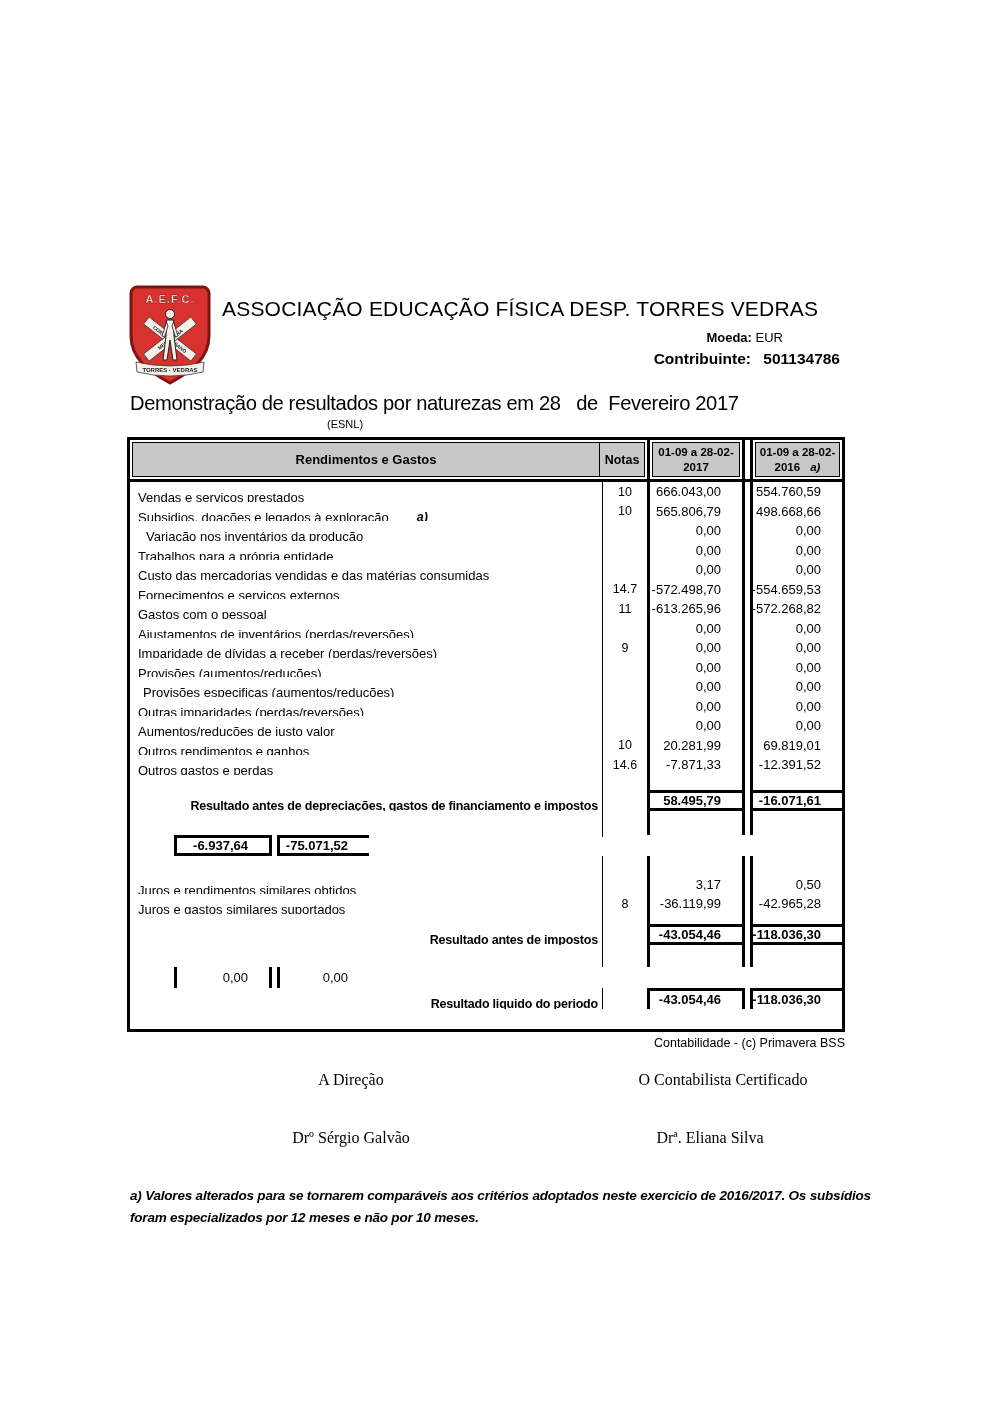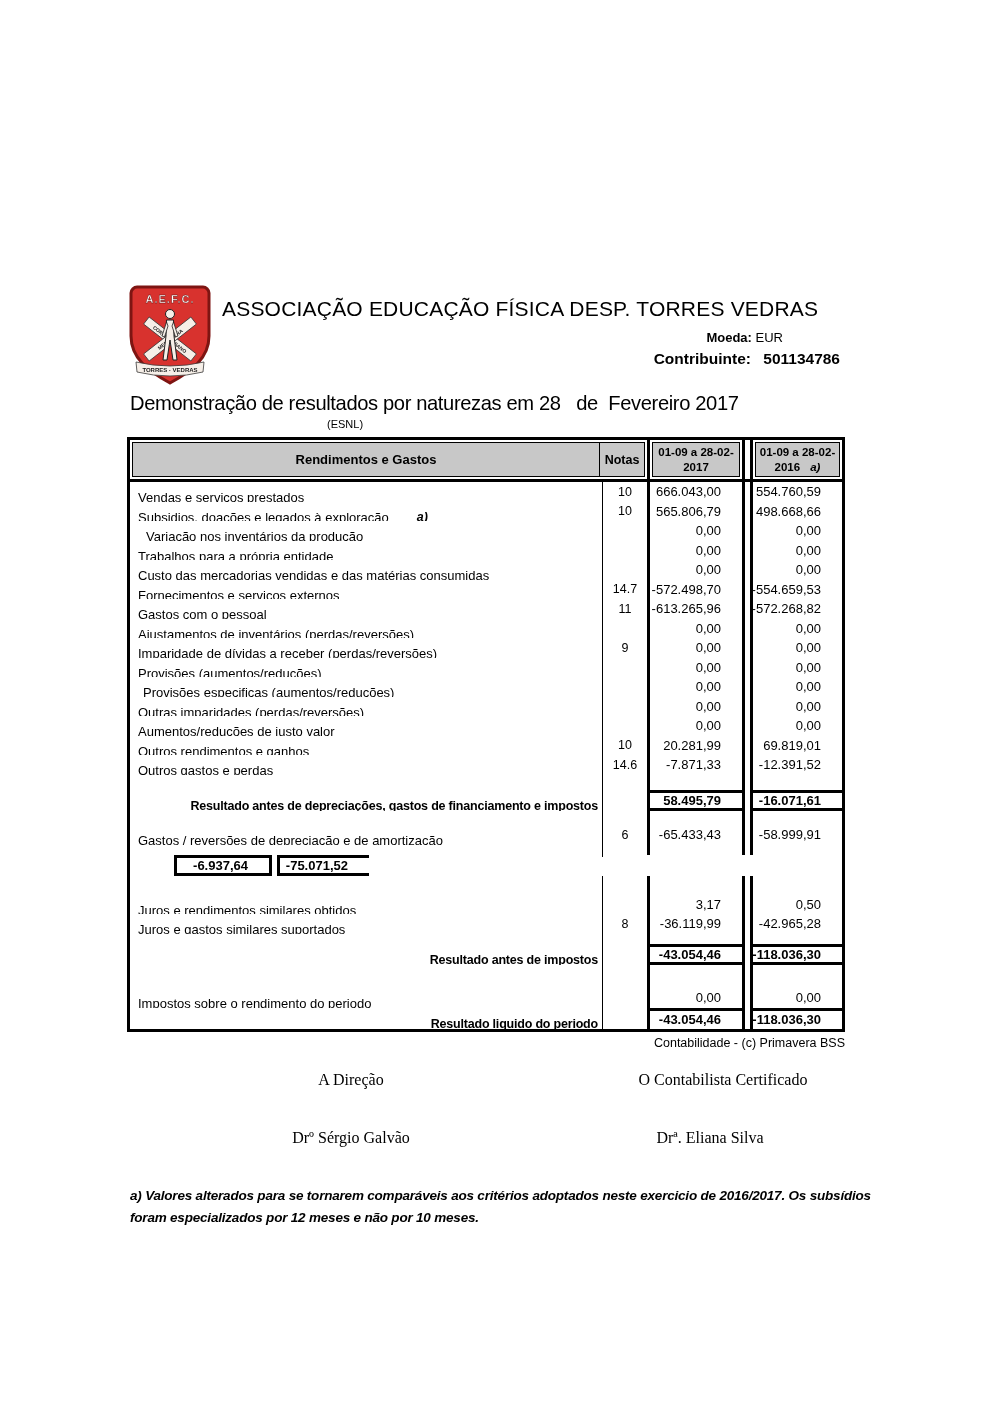--- a/index.html
+++ b/index.html
@@ -293,29 +293,20 @@
           <div class="colgap"></div>
           <div class="v2 vc">-16.071,61</div>
         </div>
         <div class="trow" style="height: 14px;">
           <div class="lab"></div>
           <div class="not"></div>
           <div class="v1 vc"></div>
           <div class="colgap"></div>
           <div class="v2 vc"></div>
         </div>
-        <div class="trow" style="height: 20px;">
-          <div class="lab">
-            <div class="" style="display: inline;">Gastos / reversões de depreciação e de amortização</div>
-          </div>
-          <div class="not">6</div>
-          <div class="v1 vc">-65.433,43</div>
-          <div class="colgap"></div>
-          <div class="v2 vc">-58.999,91</div>
-        </div>
         <div class="trow" style="height: 10px;">
           <div class="lab"></div>
           <div class="not"></div>
           <div class="v1 vc"></div>
           <div class="colgap"></div>
           <div class="v2 vc"></div>
         </div>
         <div class="trow result" style="height: 21px;">
           <div class="not"></div>
           <div class="v1 vc">-6.937,64</div>
@@ -364,23 +355,20 @@
           <div class="v2 vc">-118.036,30</div>
         </div>
         <div class="trow" style="height: 22px;">
           <div class="lab"></div>
           <div class="not"></div>
           <div class="v1 vc"></div>
           <div class="colgap"></div>
           <div class="v2 vc"></div>
         </div>
         <div class="trow" style="height: 21px;">
-          <div class="lab">
-            <div class="" style="display: inline;">Impostos sobre o rendimento do periodo</div>
-          </div>
           <div class="not"></div>
           <div class="v1 vc">0,00</div>
           <div class="colgap"></div>
           <div class="v2 vc">0,00</div>
         </div>
         <div class="trow result result-last" style="height: 21px;">
           <div class="lab">
             <div class="" style="display: inline;">Resultado liquido do periodo</div>
           </div>
           <div class="not"></div>

